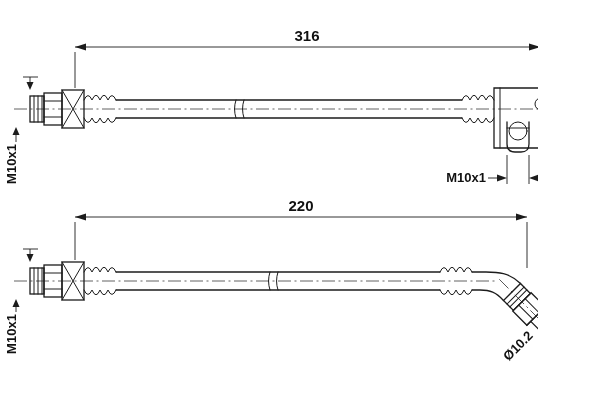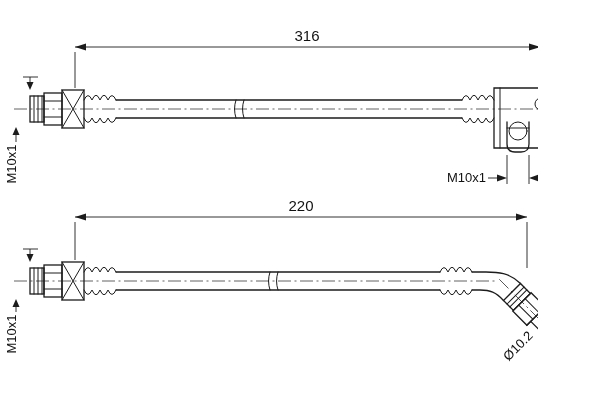--- a/index.html
+++ b/index.html
@@ -1,18 +1,19 @@
 <!DOCTYPE html>
 <html><head>
 <meta charset="utf-8">
 <style>
   html,body{margin:0;padding:0;background:#ffffff;}
   .page{
     width:538px;height:400px;background:#ffffff;position:relative;overflow:hidden;
     font-family:"Liberation Sans", sans-serif;
+    font-weight:bold;
   }
   svg{display:block;}
   .outline{stroke:#1c1c1c;stroke-width:1.3;fill:none;stroke-linecap:round;}
   .detail{stroke:#1c1c1c;stroke-width:1;fill:none;stroke-linecap:round;}
   .dimline{stroke:#1c1c1c;stroke-width:0.9;fill:none;}
   .centerline{stroke:#3a3a3a;stroke-width:0.8;fill:none;stroke-dasharray:13 3.5 2 3.5;}
   .arrow{fill:#1c1c1c;stroke:none;}
   .dimtext{font-size:15px;fill:#111;font-family:"Liberation Sans",sans-serif;}
   .lbltext{font-size:13px;fill:#111;font-family:"Liberation Sans",sans-serif;}
 </style>

